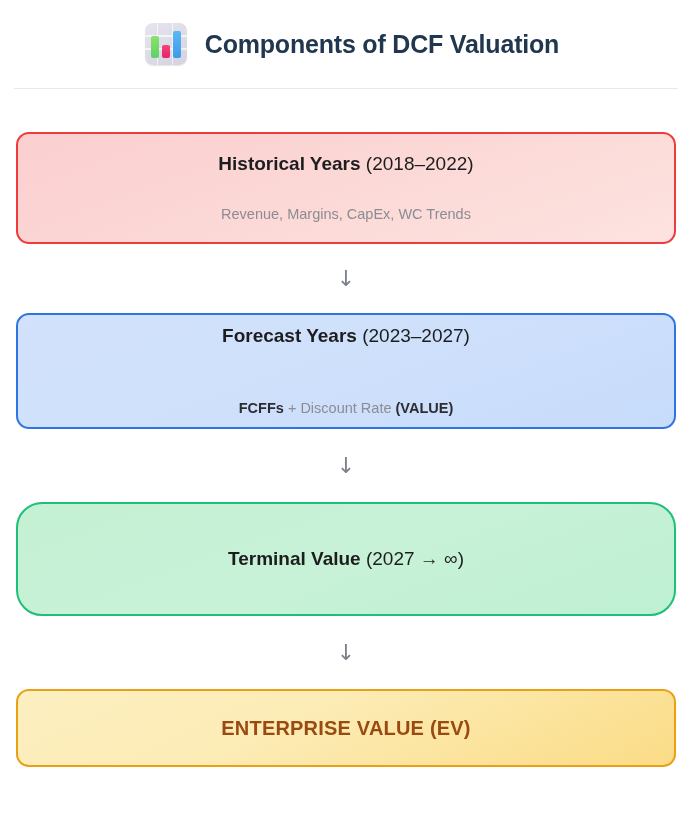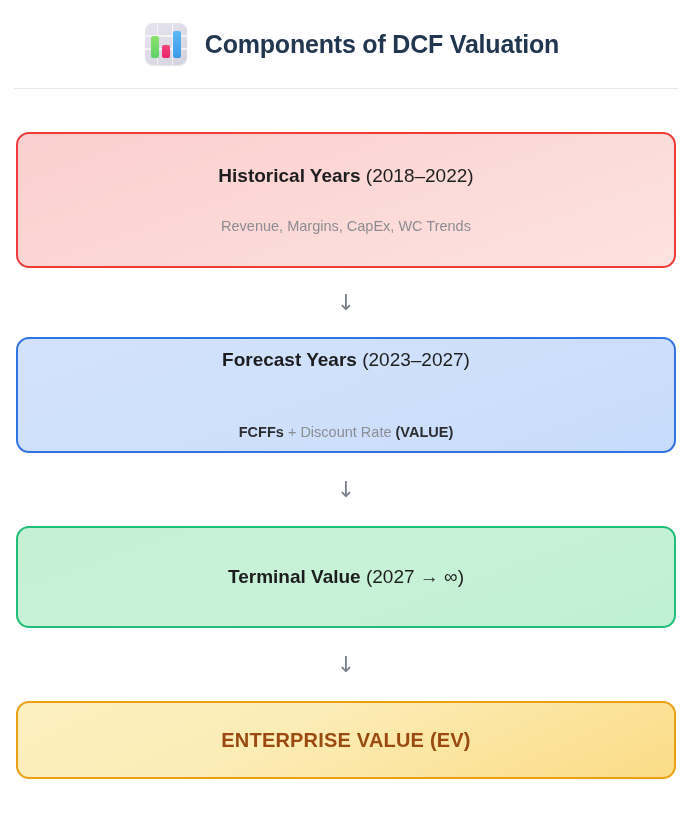--- a/index.html
+++ b/index.html
@@ -99,35 +99,36 @@
   }
   .card-sub .b { font-weight: bold; color: #2c2c31; }
   .card-single {
     font-size: 20px;
     font-weight: bold;
     letter-spacing: 0.2px;
   }
 
   
   .card.red {
-    height: 136px;
+    height: 112px;
     margin-top: 43px;
     border-color: #ef3b3b;
     background: linear-gradient(160deg, #fbcfcf 0%, #fbd6d4 38%, #fde3e0 100%);
   }
   .card.blue {
     height: 116px;
     border-color: #2f74e0;
     background: linear-gradient(160deg, #d2e2fc 0%, #cfe0fb 45%, #c7dcfb 100%);
     gap: 22px;
   }
   .card.green {
-    height: 102px;
+    height: 114px;
     border-color: #1fbf78;
     background: linear-gradient(160deg, #c4f0d4 0%, #c8f2d7 45%, #bff0d4 100%);
+    border-radius: 26px;
   }
   .card.amber {
     height: 78px;
     border-color: #eaa015;
     background: linear-gradient(155deg, #fcefc0 0%, #fcecb6 40%, #fbdc86 100%);
   }
   .card.amber .card-single { color: #9a4a10; }
 
   .arrow {
     text-align: center;

